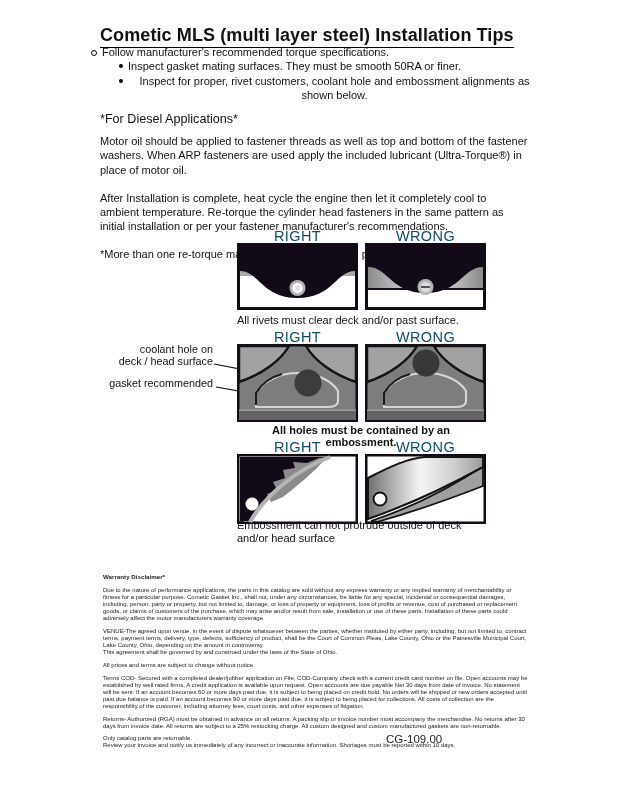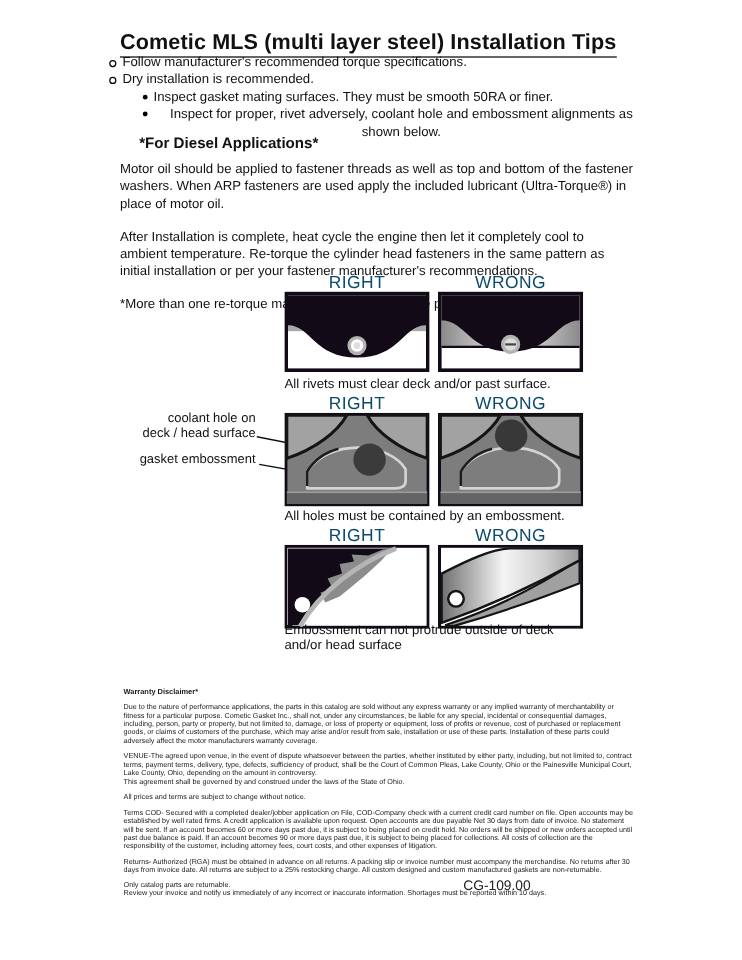--- a/index.html
+++ b/index.html
@@ -14,56 +14,52 @@
     border-bottom:1.6px solid #000;padding-bottom:1px;display:inline-block;
   }
   
   .tips{left:91px;top:45px;width:450px;font-size:11px;line-height:14.4px;}
   .bullet{display:flex;text-align:center;}
   .marker{width:4px;height:4px;border-radius:50%;flex:none;margin:5px 5px 0 0;}
   .marker.open{border:1px solid #000;}
   .bullet.sub .marker{background:#000;margin-left:28px;border:none;}
   
   .diesel{left:100px;top:112px;width:428px;font-size:11px;line-height:14.2px;}
-  .diesel-h{font-weight:bold;font-size:12.6px;margin:0 0 8px 16px;}
+  .diesel-h{font-weight:normal;font-size:12.6px;margin:0 0 8px 0;}
   .diesel p{margin:0 0 14px 0;}
   
   .dg-label{font-size:14.5px;letter-spacing:.4px;color:#0c4a6e;width:121px;text-align:center;}
   .cap{font-size:11px;color:#111;}
   .pre{white-space:pre-line;}
-  .cap-center{width:248px;}
+  .cap-center{width:248px;text-align:center;font-weight:bold;}
   .ann{font-size:10.8px;line-height:11.6px;text-align:right;width:130px;color:#111;}
   svg{display:block;}
   
   .legal{left:103px;top:573px;width:426px;font-size:6px;line-height:7.1px;color:#1a1a1a;}
   .legal-h{font-weight:bold;font-size:6.2px;margin:0 0 7px 0;}
   .legal p{margin:0 0 5.5px 0;}
   .pagenum{left:386px;top:733px;font-size:11.5px;color:#222;}
 </style>
 </head>
 <body>
 
 <div class="abs doc-title">Cometic MLS (multi layer steel) Installation Tips</div>
 
 <div class="abs tips">
   <div class="bullet">
     <span class="marker open"></span>
     <span>Follow manufacturer's recommended torque specifications.</span>
   </div>
-  <div class="bullet">
-    <span class="marker open"></span>
-    <span>Dry installation is recommended.</span>
-  </div>
   <div class="bullet sub">
     <span class="marker"></span>
     <span>Inspect gasket mating surfaces.  They must be smooth 50RA or finer.</span>
   </div>
   <div class="bullet sub">
     <span class="marker"></span>
-    <span>Inspect for proper, rivet adversely, coolant hole and embossment alignments as shown below.</span>
+    <span>Inspect for proper, rivet customers, coolant hole and embossment alignments as shown below.</span>
   </div>
 </div>
 
 <div class="abs diesel">
   <div class="diesel-h">*For Diesel Applications*</div>
   <p>Motor oil should be applied to fastener threads as well as top and bottom of the fastener washers. When ARP fasteners are used apply the included lubricant (Ultra-Torque®) in place of motor oil.</p>
   <p>After Installation is complete, heat cycle the engine then let it completely cool to ambient temperature. Re-torque the cylinder head fasteners in the same pattern as initial installation or per your fastener manufacturer's recommendations.</p>
   <p>*More than one re-torque may be required to achieve proper fastener stretch*</p>
 </div>
 
@@ -96,21 +92,21 @@
   <rect x="56" y="43.1" width="9" height="1.8" fill="#444444"></rect>
 </svg>
 
 <div class="abs cap" style="left:237px;top:314px;">All rivets must clear deck and/or past surface.</div>
 
 <div class="abs dg-label" style="left:237px;top:329px;">RIGHT</div>
 <div class="abs dg-label" style="left:365px;top:329px;">WRONG</div>
 
 <div class="abs ann pre" style="left:83px;top:344px;">coolant hole on
 deck / head surface</div>
-<div class="abs ann" style="left:83px;top:378px;">gasket embossment</div>
+<div class="abs ann" style="left:83px;top:378px;">gasket recommended</div>
 
 <svg class="abs" style="left:213px;top:360px;" width="100" height="40" viewBox="0 0 100 40">
   <line x1="1" y1="4" x2="93" y2="22" stroke="#111" stroke-width="1.2"></line>
   <line x1="3" y1="27" x2="54" y2="36" stroke="#111" stroke-width="1.2"></line>
 </svg>
 
 <svg class="abs" style="left:237px;top:344px;" width="121" height="78" viewBox="0 0 121 78">
   <rect x="1.25" y="1.25" width="118.5" height="75.5" fill="#7d7d7d" stroke="#120a16" stroke-width="2.5"></rect>
   <path d="M2,2 L52,2 C44,16 26,30 2,38 Z" fill="#a2a2a2" stroke="#141414" stroke-width="2.5" stroke-linejoin="round"></path>
   <path d="M119,2 L69,2 C77,16 95,30 119,38 Z" fill="#a2a2a2" stroke="#141414" stroke-width="2.5" stroke-linejoin="round"></path>

